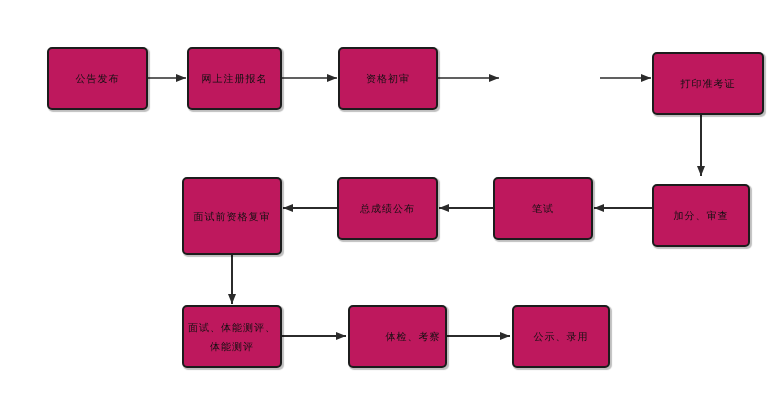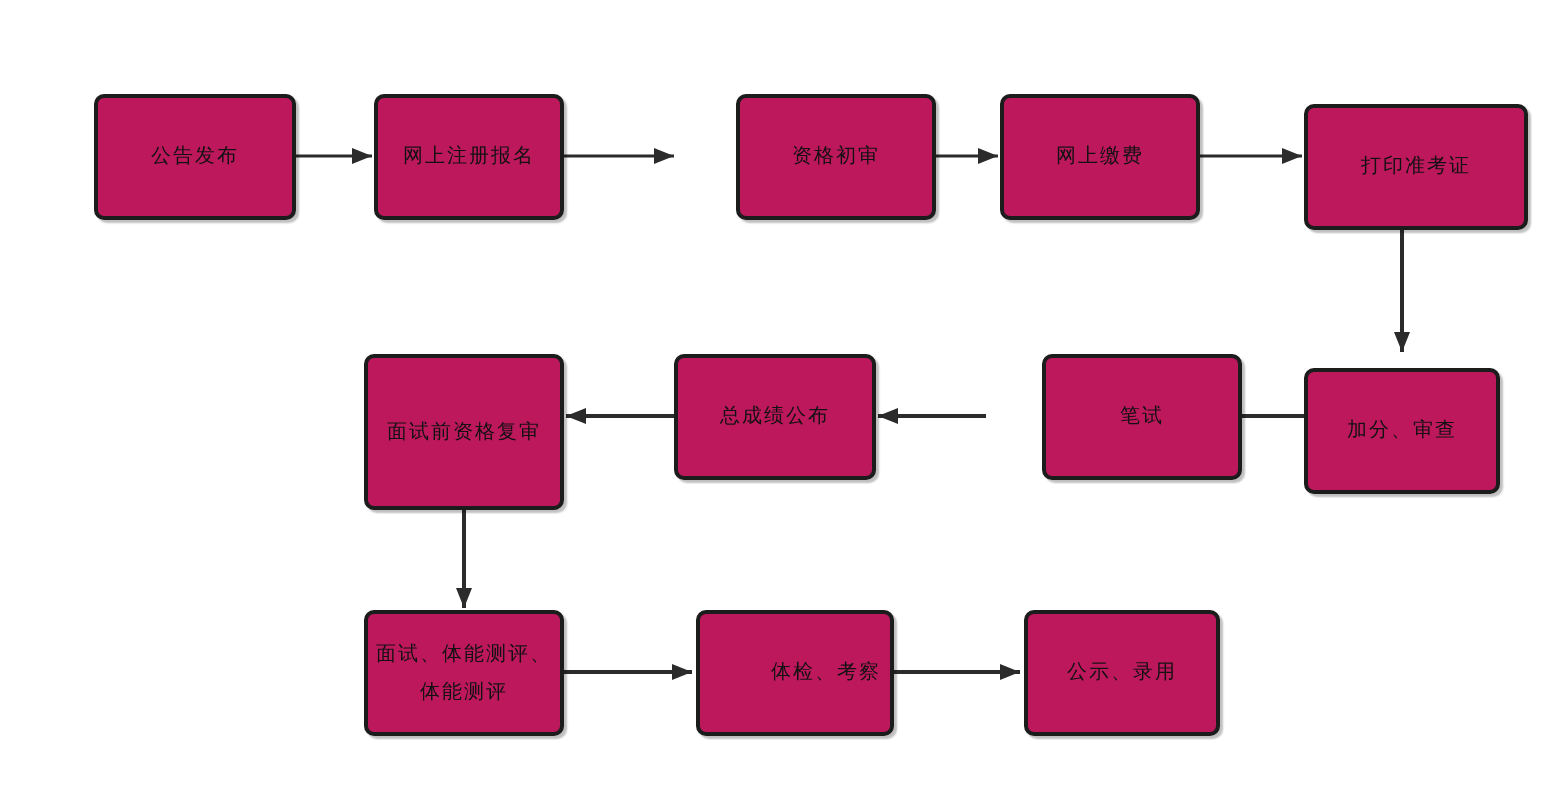--- a/index.html
+++ b/index.html
@@ -61,34 +61,31 @@
     <line class="edge thick" x1="282" y1="336" x2="346" y2="336" marker-end="url(#ah)"></line>
     <line class="edge thick" x1="447" y1="336" x2="510" y2="336" marker-end="url(#ah)"></line>
   </svg>
 
   <div class="node" style="left:47px;  top:47px;  width:101px; height:63px;">
     <span>公告发布</span>
   </div>
   <div class="node" style="left:187px; top:47px;  width:95px;  height:63px;">
     <span>网上注册报名</span>
   </div>
-  <div class="node" style="left:338px; top:47px;  width:100px; height:63px;margin-left:30px;">
+  <div class="node" style="left:338px; top:47px;  width:100px; height:63px;">
     <span>资格初审</span>
-  </div>
-  <div class="node" style="left:500px; top:47px;  width:100px; height:63px;">
-    <span>网上缴费</span>
   </div>
   <div class="node" style="left:652px; top:52px;  width:112px;  height:63px;">
     <span>打印准考证</span>
   </div>
 
   <div class="node" style="left:652px; top:184px; width:98px;  height:63px;text-align:center;">
     <span>加分、审查</span>
   </div>
-  <div class="node" style="left:493px; top:177px; width:100px; height:63px;margin-left:28px;">
+  <div class="node" style="left:493px; top:177px; width:100px; height:63px;">
     <span>笔试</span>
   </div>
   <div class="node" style="left:337px; top:177px; width:101px; height:63px;">
     <span>总成绩公布</span>
   </div>
   <div class="node" style="left:182px; top:177px; width:100px; height:78px;">
     <span>面试前资格复审</span>
   </div>
 
   <div class="node" style="left:182px; top:305px; width:100px; height:63px;">

